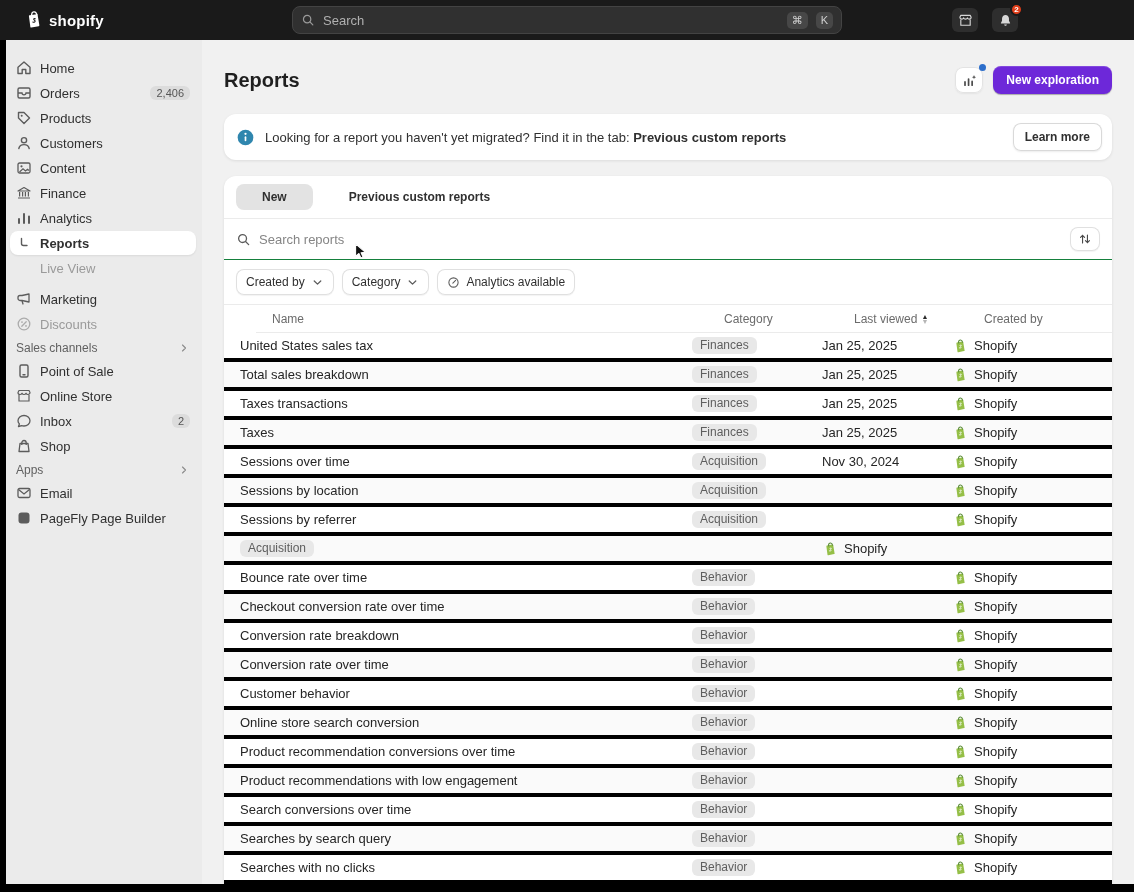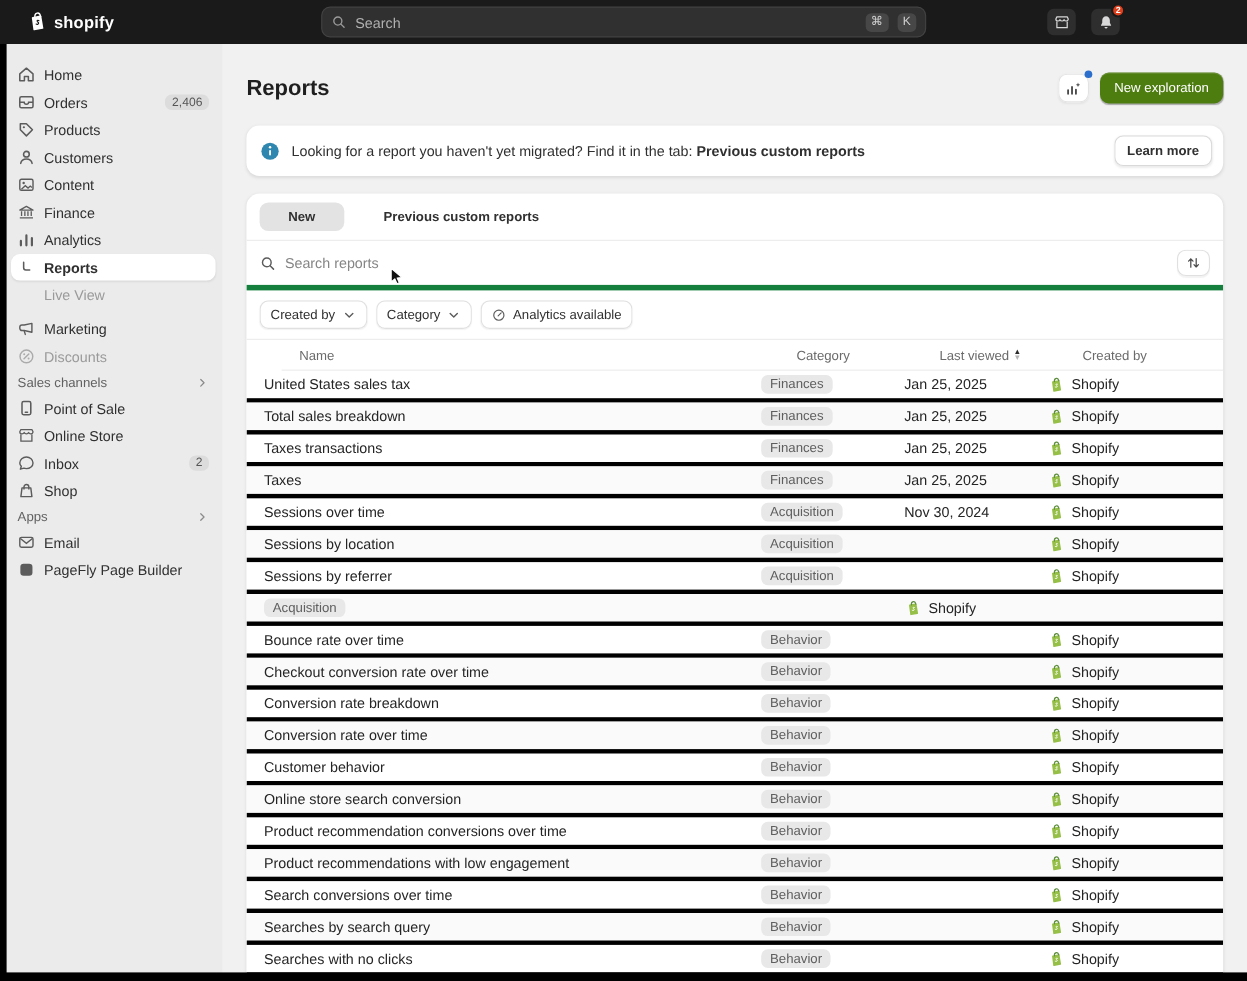--- a/index.html
+++ b/index.html
@@ -55,40 +55,40 @@
   .main{position:absolute;top:40px;left:202px;right:0;bottom:0;background:#f1f1f1;
     display:flex;flex-direction:column;overflow:hidden;}
   .main-header{display:flex;align-items:center;padding:26px 22px 20px 22px;flex:none;}
   .page-title{font-size:20px;font-weight:700;color:#1f1f1f;}
   .header-actions{margin-left:auto;display:flex;align-items:center;gap:10px;}
   .icon-btn{position:relative;width:28px;height:26px;background:#fff;border-radius:8px;
     box-shadow:inset 0 0 0 1px #e3e3e3,0 1px 2px rgba(0,0,0,.06);display:flex;align-items:center;
     justify-content:center;color:#4a4a4a;cursor:pointer;}
   .icon-btn svg{width:15px;height:15px;}
   .blue-dot{position:absolute;top:-3px;right:-3px;width:7px;height:7px;border-radius:50%;background:#2c6ecb;}
-  .btn-dark{background:#4d7c0f;color:#fff;font-size:12px;font-weight:400;padding:7px 13px;
+  .btn-dark{background:#6d28d9;color:#fff;font-size:12px;font-weight:700;padding:7px 13px;
     border-radius:8px;border:none;cursor:pointer;
     box-shadow:inset 0 1px 0 rgba(255,255,255,.15),0 1px 1px rgba(0,0,0,.3);}
 
   .banner{margin:0 22px 16px 22px;background:#fff;border-radius:12px;padding:9px 10px 9px 12px;
     display:flex;align-items:center;gap:10px;box-shadow:0 1px 3px rgba(0,0,0,.09);flex:none;}
   .info-ic{width:19px;height:19px;flex:none;display:flex;}
   .info-ic svg{width:19px;height:19px;}
   .banner-text{font-size:13px;color:#303030;flex:1;}
   .banner-text b{font-weight:700;}
   .btn-light{background:#fff;color:#303030;font-size:12px;font-weight:600;padding:7px 12px;
     border-radius:8px;border:none;cursor:pointer;
     box-shadow:inset 0 0 0 1px #d9d9d9,0 1px 2px rgba(0,0,0,.08);}
 
   .card{margin:0 22px;background:#fff;border-radius:12px 12px 0 0;
     box-shadow:0 1px 3px rgba(0,0,0,.09);flex:1;display:flex;flex-direction:column;overflow:hidden;}
   .tabs{display:flex;align-items:center;gap:10px;padding:8px 12px;border-bottom:1px solid #ebebeb;flex:none;}
   .tab{font-size:12px;font-weight:600;color:#303030;padding:6px 26px;border-radius:8px;cursor:pointer;}
   .tab.active{background:#e3e3e3;}
-  .search-row{display:flex;align-items:center;gap:8px;padding:8px 12px;border-bottom:5px solid #15803d;flex:none;}
+  .search-row{display:flex;align-items:center;gap:8px;padding:8px 12px;border-bottom:1px solid #15803d;flex:none;}
   .search-row .s-ic{width:15px;height:15px;color:#5c5c5c;display:flex;}
   .search-row .s-ic svg{width:15px;height:15px;}
   .search-row input{flex:1;border:none;outline:none;font-size:13px;color:#303030;background:transparent;}
   .search-row input::placeholder{color:#858585;}
   .sort-btn{width:30px;height:24px;background:#fff;border-radius:8px;display:flex;align-items:center;
     justify-content:center;color:#4a4a4a;cursor:pointer;
     box-shadow:inset 0 0 0 1px #e0e0e0,0 1px 1px rgba(0,0,0,.05);}
   .sort-btn svg{width:14px;height:14px;}
   .filter-row{display:flex;align-items:center;gap:8px;padding:9px 12px;border-bottom:1px solid #ebebeb;flex:none;}
   .filter-btn{display:flex;align-items:center;gap:6px;background:#fff;border:none;cursor:pointer;

